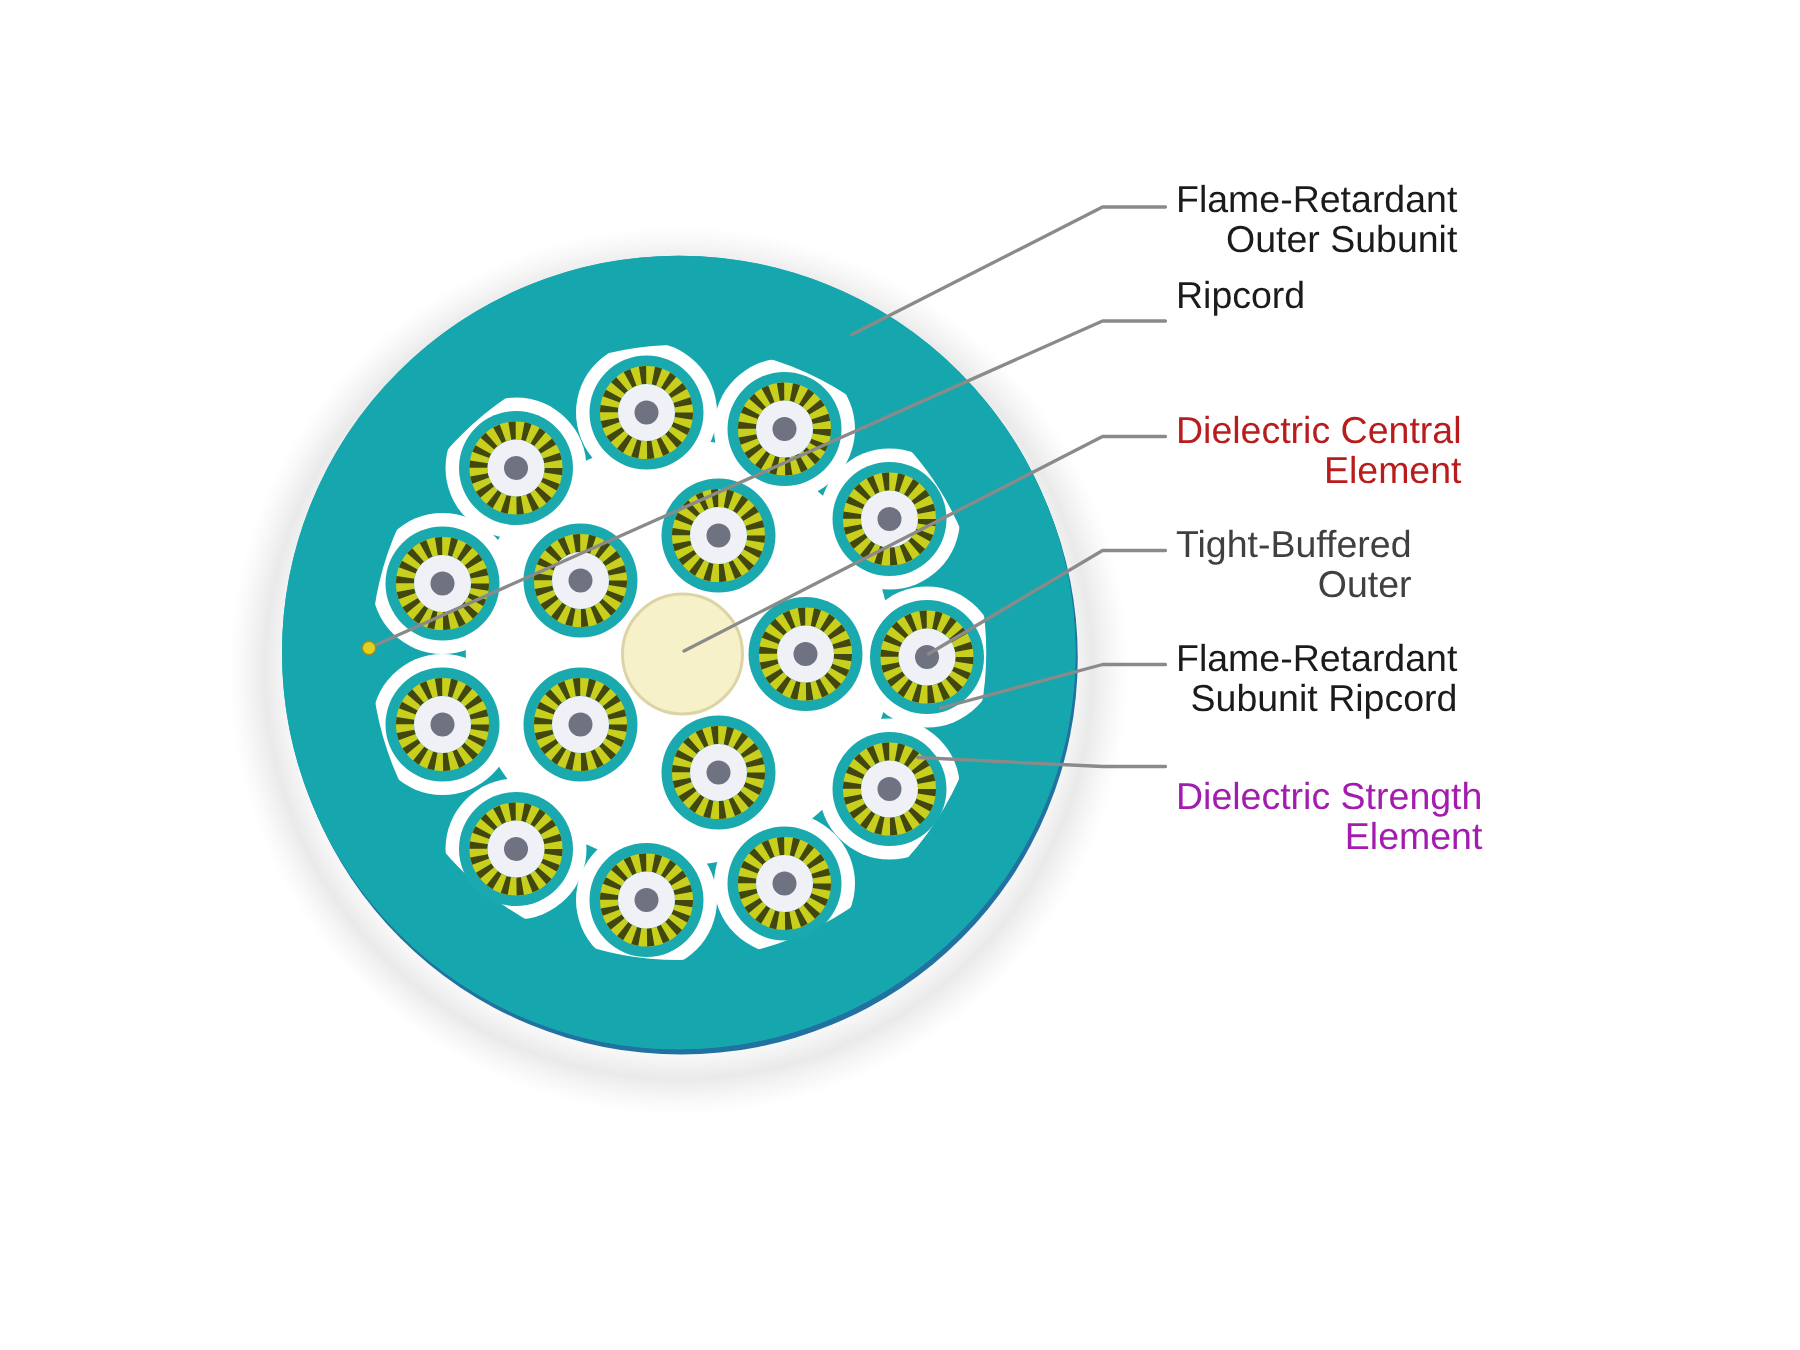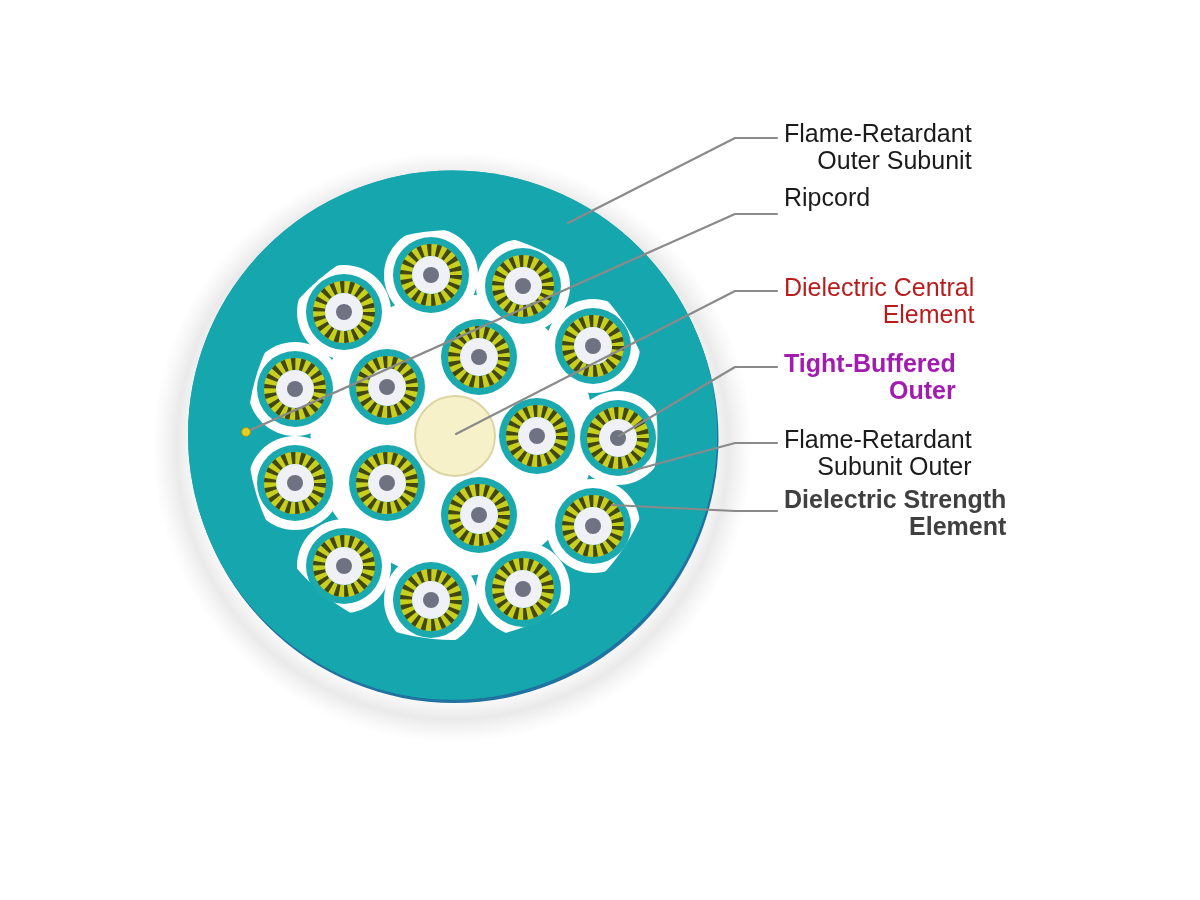--- a/index.html
+++ b/index.html
@@ -168,26 +168,26 @@
       <span>Flame-Retardant</span>
       <span>Outer Subunit</span>
     </div>
     <div class="label" style="top: 184px; color: rgb(27, 27, 27);">
       <span>Ripcord</span>
     </div>
     <div class="label" style="top: 274px; color: #b91c1c;">
       <span>Dielectric Central</span>
       <span>Element</span>
     </div>
-    <div class="label" style="top: 350px; color: #a21caf; font-weight: bold;">
+    <div class="label" style="top: 350px; color: #404040;">
       <span>Tight-Buffered</span>
       <span>Outer</span>
     </div>
     <div class="label" style="top: 426px; color: rgb(27, 27, 27);">
       <span>Flame-Retardant</span>
-      <span>Subunit Outer</span>
+      <span>Subunit Ripcord</span>
     </div>
-    <div class="label" style="top: 486px; color: #404040; font-weight: bold;">
+    <div class="label" style="top: 518px; color: #a21caf;">
       <span>Dielectric Strength</span>
       <span>Element</span>
     </div>
   </div>
 </div>
 
 </body></html>

